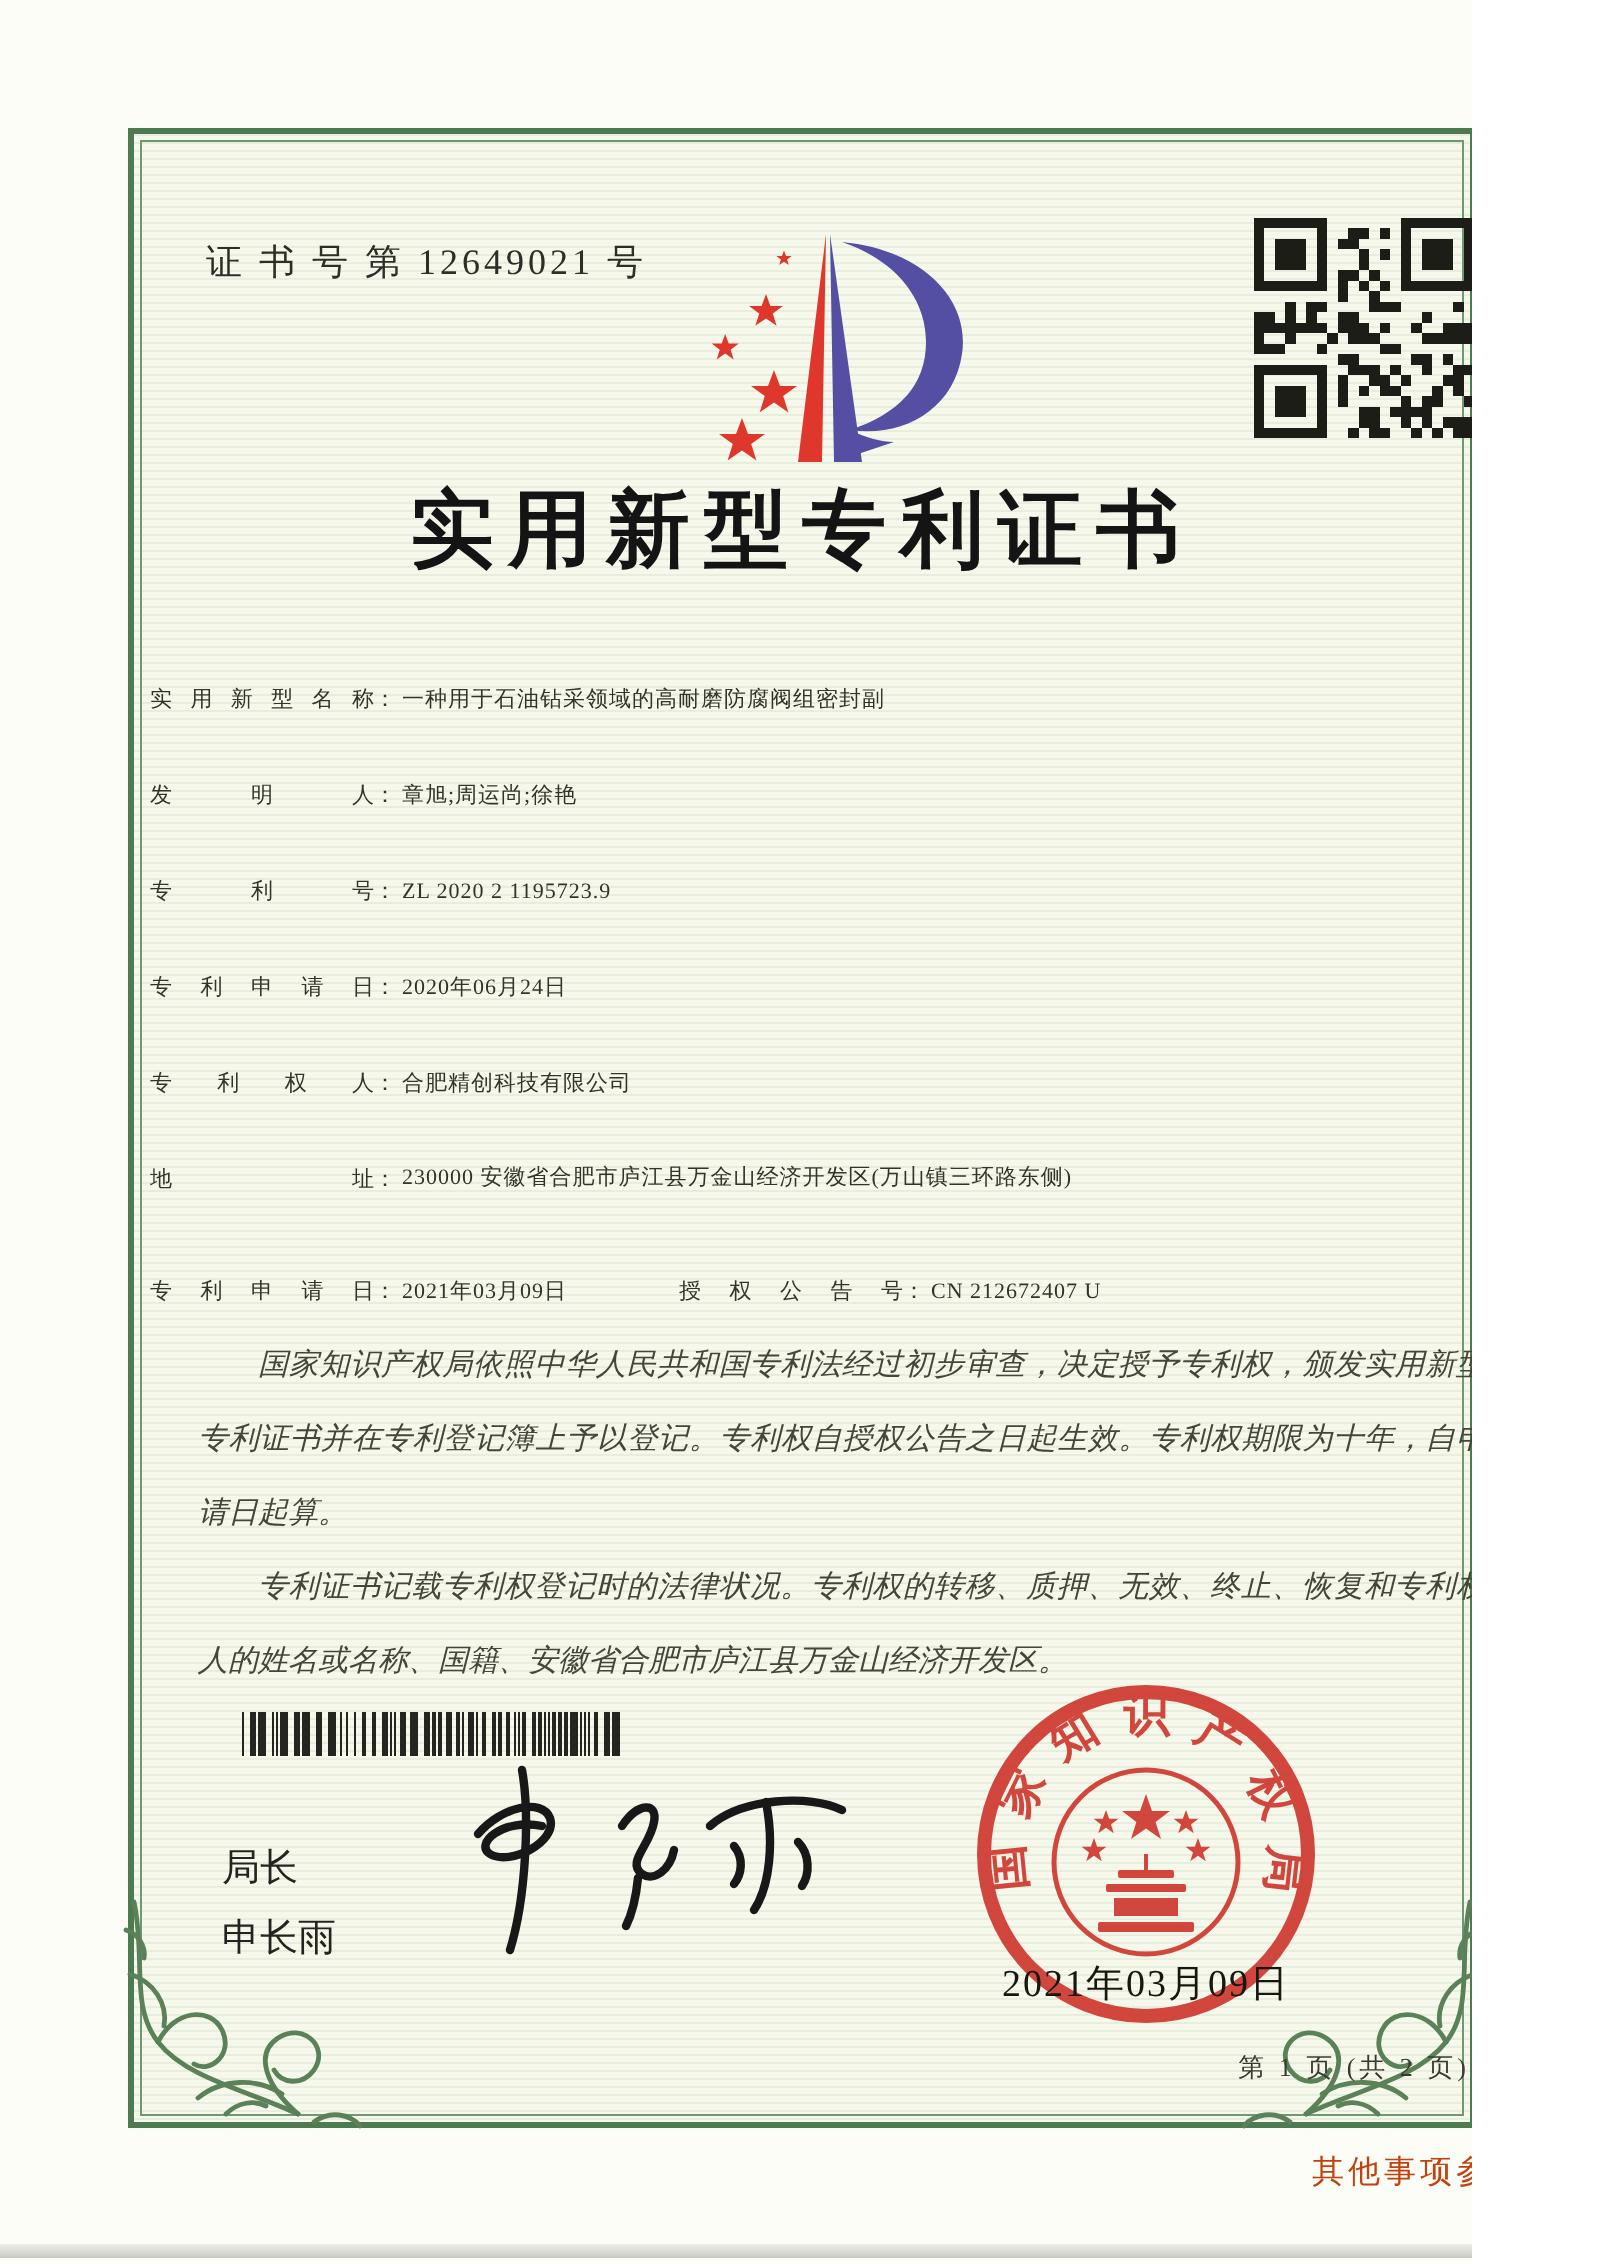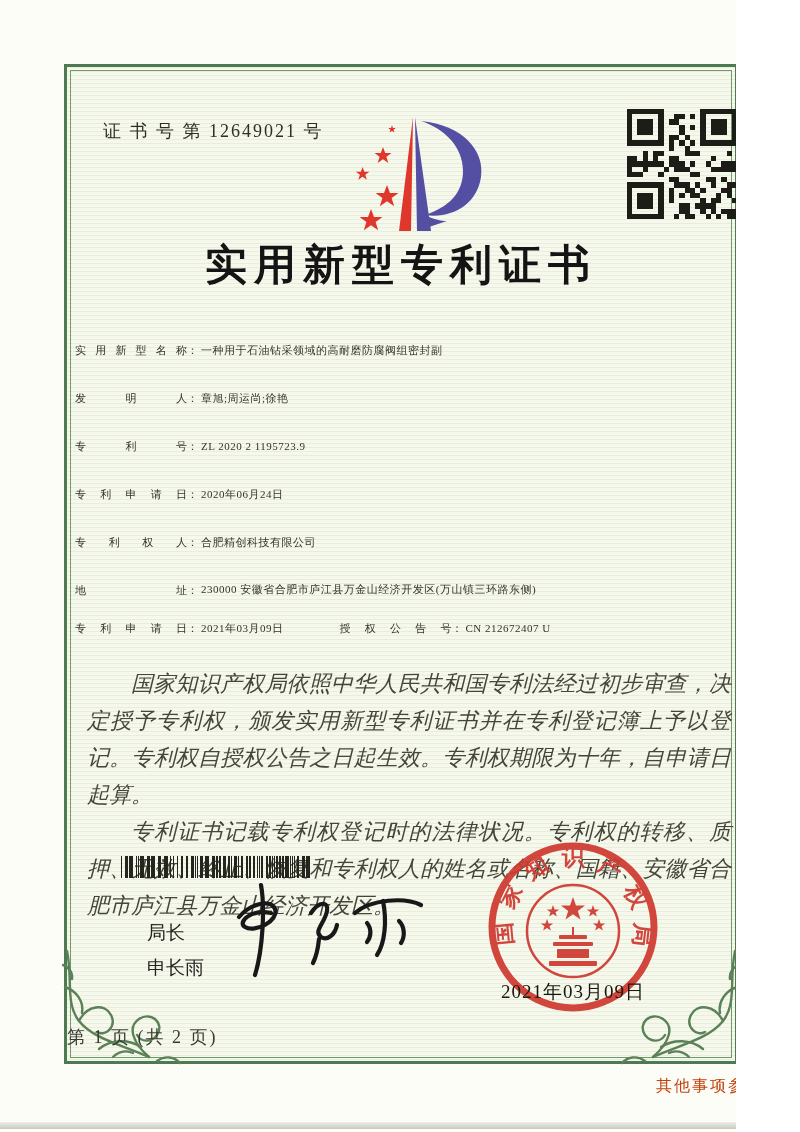--- a/index.html
+++ b/index.html
@@ -38,56 +38,56 @@
   .qr svg{ width:110px; height:110px; shape-rendering:crispEdges; }
   .title{
     position:absolute; left:0; top:170px; width:100%;
     text-align:center; font-size:42px; letter-spacing:7px;
     color:#141414; font-weight:bold;
   }
   
   .fields{ position:absolute; left:8px; top:268px; width:644px;
     font-size:11px; color:#33332b; }
   .frow{ line-height:30px; margin-bottom:18px; white-space:nowrap; }
-  .frow.addr{ white-space:normal; margin-bottom:8px; }
+  .frow.addr{ white-space:normal; margin-bottom:26px; }
   .flabel{
     display:inline-block; width:112px; text-align:justify;
     text-align-last:justify; vertical-align:top;
   }
   .fcolon{ display:inline-block; width:14px; }
   .fvalue{ display:inline-block; vertical-align:top; letter-spacing:0.5px; }
   .fvalue.wrap{ width:472px; white-space:normal; line-height:28px; }
   .pairgap{ display:inline-block; width:56px; }
   
   .body-text{
-    position:absolute; left:20px; top:598px; width:644px;
-    font-size:22px; line-height:37px; color:#45463a;
+    position:absolute; left:32px; top:598px; width:644px;
+    font-size:15px; line-height:37px; color:#45463a;
     font-style:italic; text-align:justify;
   }
   .body-text p{ text-indent:2em; }
   
   .barcode{ position:absolute; left:54px; top:789px; width:192px; height:22px; }
   .barcode svg{ width:192px; height:22px; shape-rendering:crispEdges; }
   
   .signer{
     position:absolute; left:44px; top:850px;
-    font-family:Liberation Mono, monospace;
-    font-size:19px; color:#23231f; line-height:35px;margin-left:36px;
+    font-family:Liberation Serif, serif;
+    font-size:19px; color:#23231f; line-height:35px;
   }
   .signature{ position:absolute; left:148px; top:810px; width:220px; height:105px; }
   
   .seal{ position:absolute; left:418px; top:772px; width:176px; height:176px; opacity:0.93; }
   .seal-date{
     position:absolute; left:404px; top:912px; width:204px;
     text-align:center; font-size:19px; color:#17170f; letter-spacing:1px;
   }
   
   .page-indicator{
     position:absolute; left:0; top:958px; width:100%;
-    text-align:left; font-size:18px; color:#3a3a30; letter-spacing:2px;
+    text-align:right; font-size:13px; color:#3a3a30; letter-spacing:2px;
   }
   .back-note{
     position:absolute; left:0; top:1076px; width:800px;
     text-align:right; font-size:16px; color:#c2410c;
     letter-spacing:2px;
   }
 </style>
 </head>
 <body>
 

